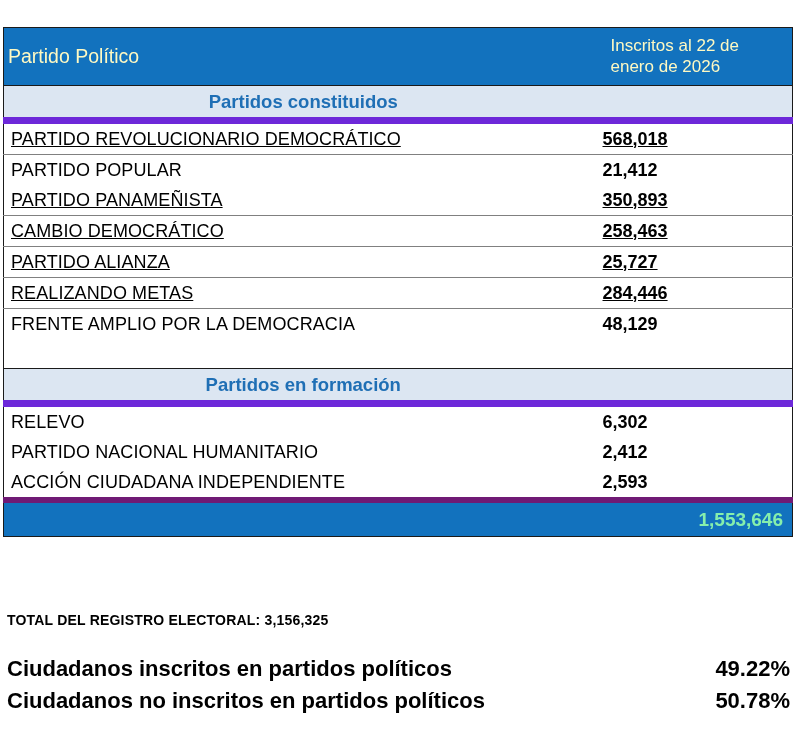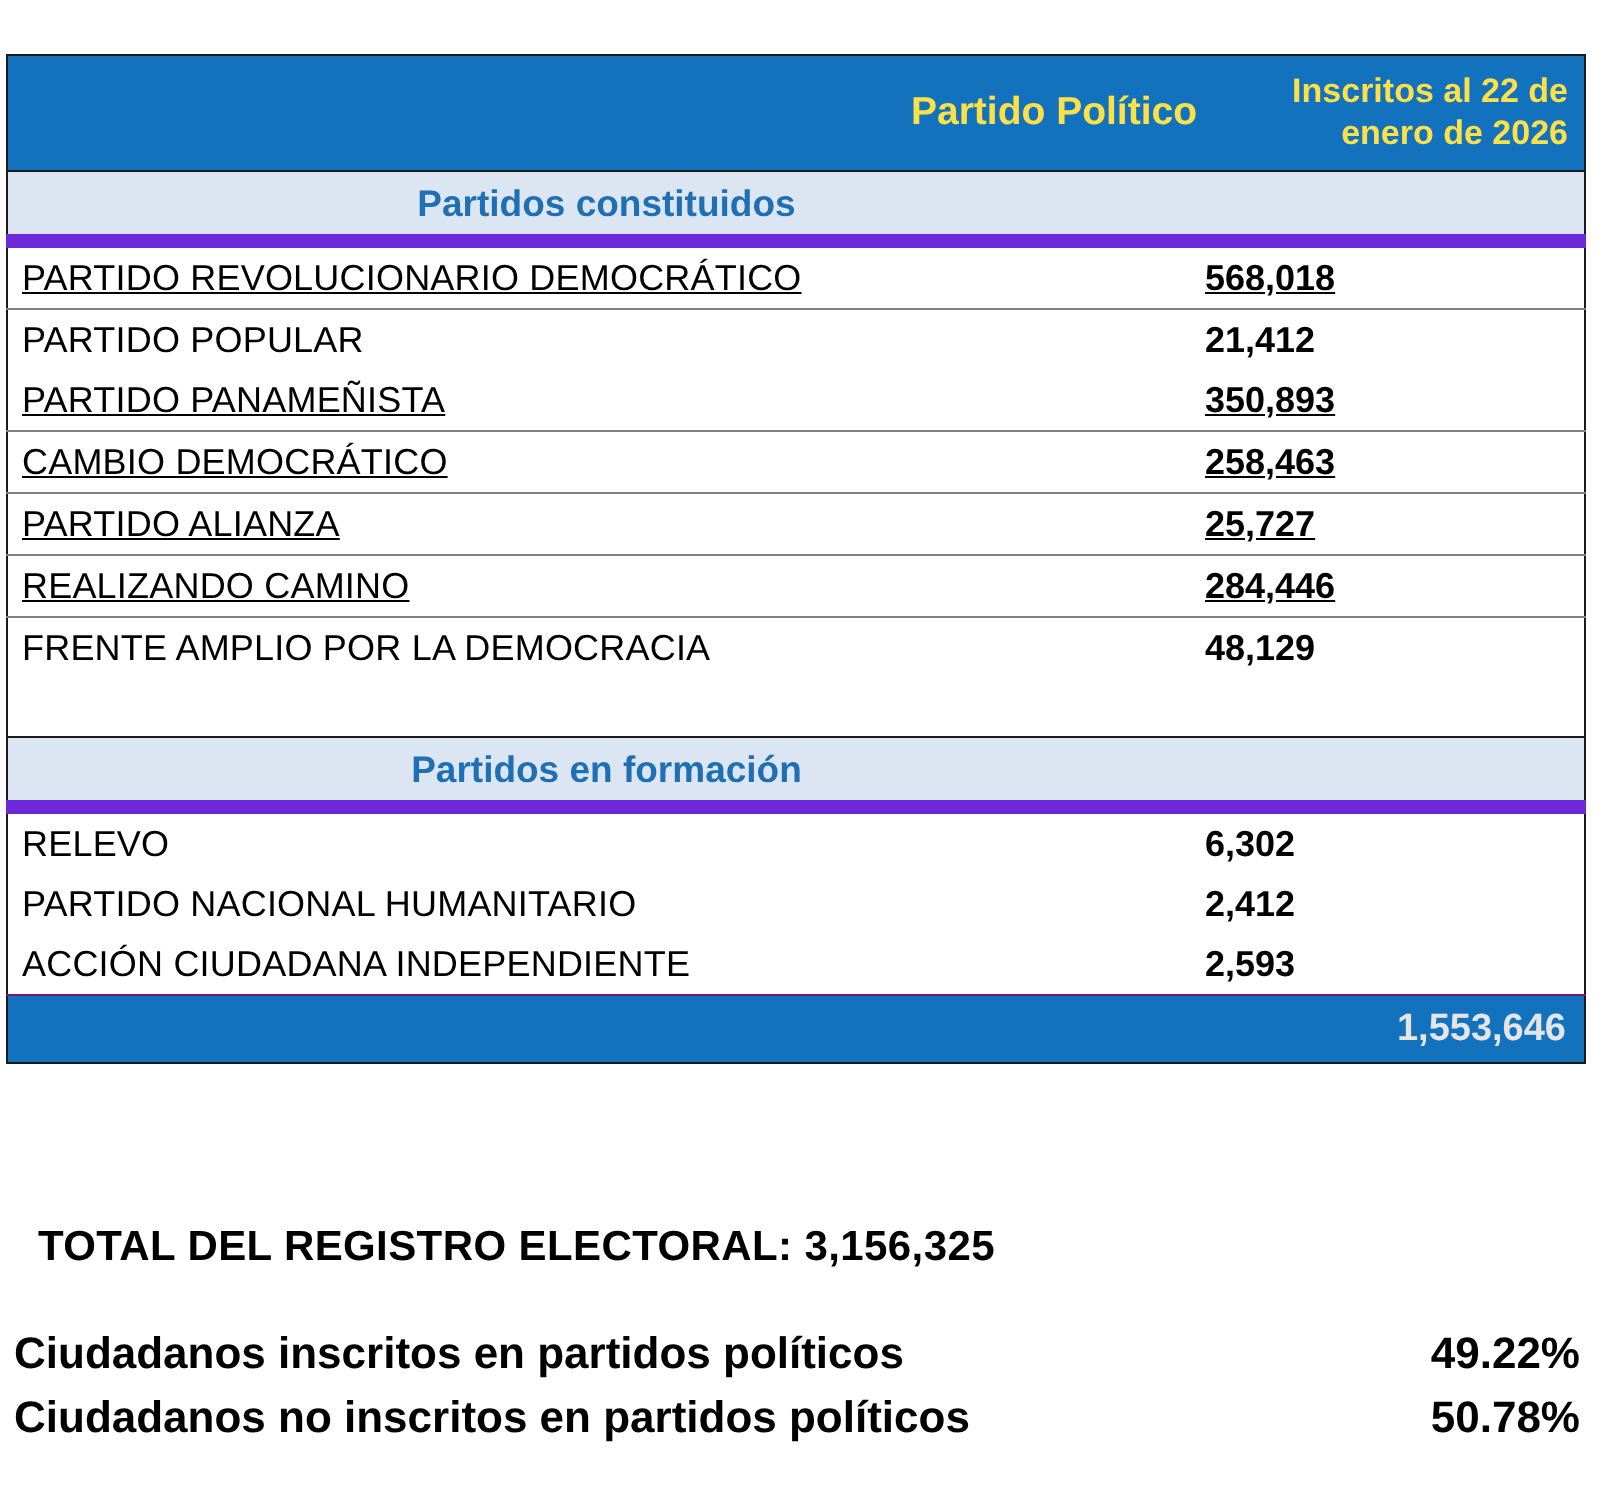--- a/index.html
+++ b/index.html
@@ -44,23 +44,23 @@
   }
 
   
   .cell-name {
     border-right: 1.5px solid #1a1a1a;
   }
 
   
   tr.head-row td {
     background: #1272be;
-    color: #fde047;
-    font-weight: bold;
-    text-align: right;
+    color: #fef9c3;
+    font-weight: normal;
+    text-align: left;
     border-bottom: 1.5px solid #1a1a1a;
     line-height: 1.22;
   }
   tr.head-row td.cell-name {
     font-size: 19.5px;
     height: 57px;
     padding: 0 4px;
   }
   tr.head-row td.cell-num {
     font-size: 17px;
@@ -103,43 +103,43 @@
   
   tr.spacer-row td {
     background: #ffffff;
     height: 29px;
     border-bottom: 1.5px solid #1a1a1a;
   }
 
   
   tr.total-row td {
     background: #1272be;
-    color: #e5e5e5;
+    color: #86efac;
     height: 33px;
-    border-top: 1px solid #701a75;
+    border-top: 6px solid #701a75;
   }
   tr.total-row td.cell-num {
     text-align: right;
     padding-right: 9px;
     font-weight: bold;
     font-size: 19px;
   }
 
   
   .footer {
     position: absolute;
     left: 7px;
     top: 612px;
     width: 785px;
   }
   .footer-total {
-    font-size: 21px;
+    font-size: 14px;
     font-weight: bold;
     letter-spacing: 0.2px;
-    margin: 0 0 28px 12px;
+    margin: 0 0 28px 0;
     white-space: pre;
   }
   .footer-line {
     display: flex;
     justify-content: space-between;
     align-items: baseline;
     font-size: 22px;
     font-weight: bold;
     margin-bottom: 6px;
   }
@@ -182,21 +182,21 @@
       </tr>
       <tr class="data-row sep-below">
         <td class="cell-name">CAMBIO DEMOCRÁTICO</td>
         <td class="cell-num">258,463</td>
       </tr>
       <tr class="data-row sep-below">
         <td class="cell-name">PARTIDO ALIANZA</td>
         <td class="cell-num">25,727</td>
       </tr>
       <tr class="data-row sep-below">
-        <td class="cell-name">REALIZANDO CAMINO</td>
+        <td class="cell-name">REALIZANDO METAS</td>
         <td class="cell-num">284,446</td>
       </tr>
       <tr class="data-row">
         <td class="cell-name">FRENTE AMPLIO POR LA DEMOCRACIA</td>
         <td class="cell-num">48,129</td>
       </tr>
 
       <tr class="spacer-row">
         <td class="cell-name"></td>
         <td class="cell-num"></td>

